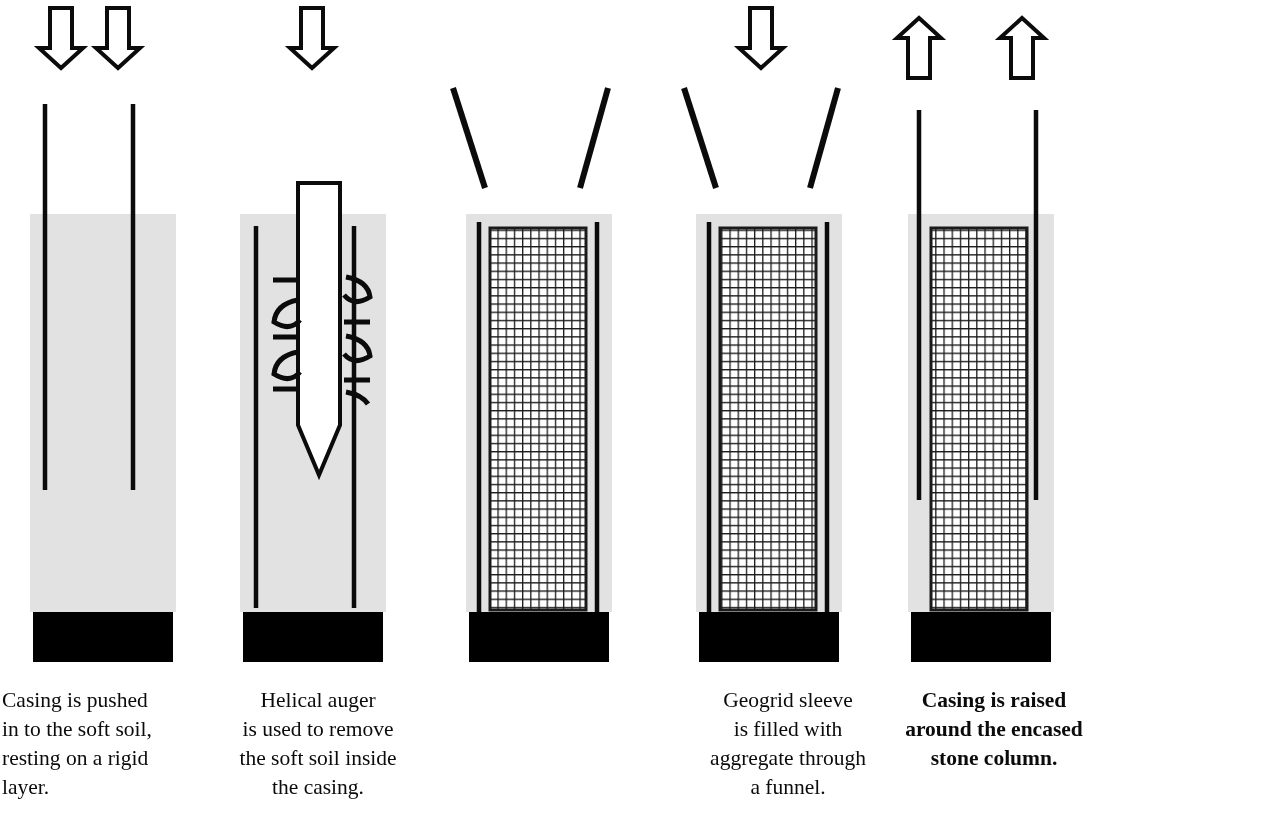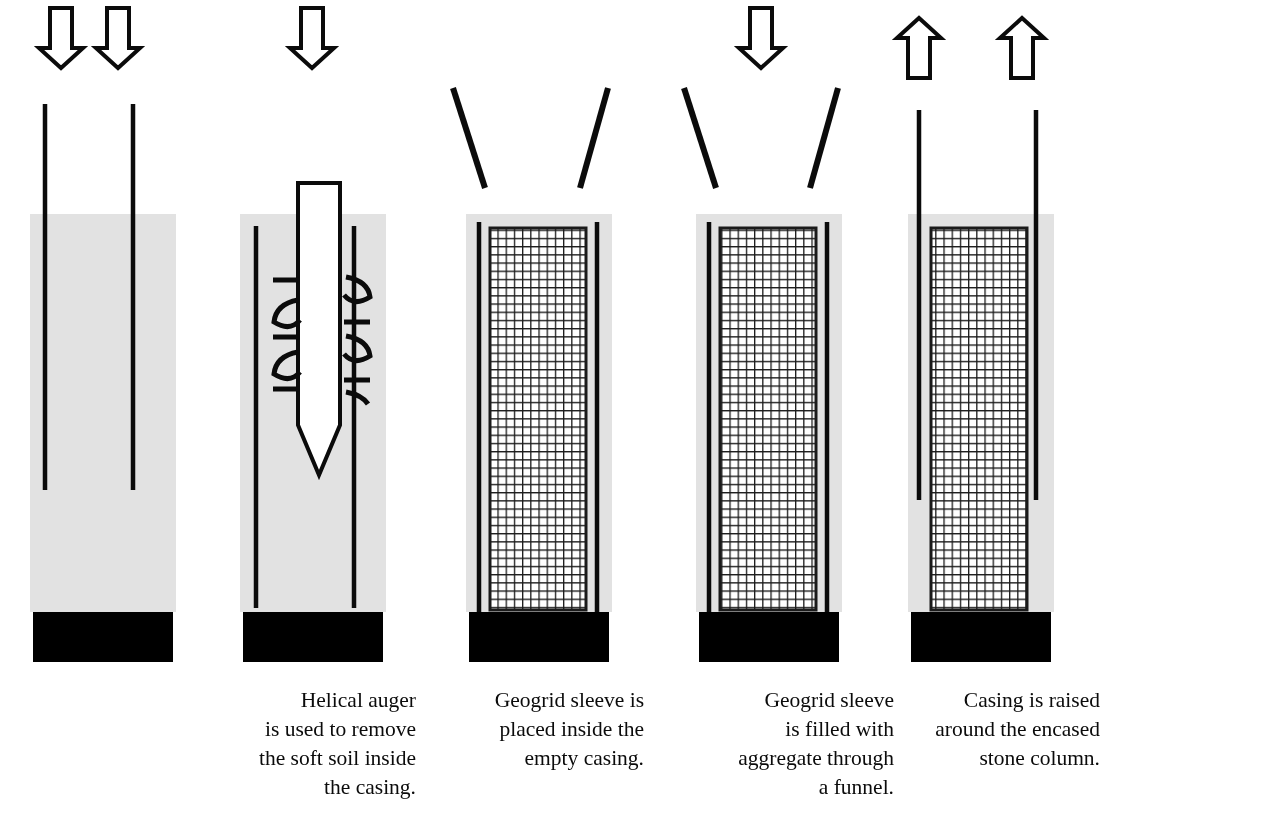--- a/index.html
+++ b/index.html
@@ -38,21 +38,21 @@
     top: 686px;
     left: 0;
     width: 100%;
     font-size: 21.5px;
     line-height: 1.345;
     color: #0b0b0b;
     font-family: "Liberation Serif", "DejaVu Serif", serif;
     white-space: pre-line;
   }
   .cap-justify { text-align: justify; text-align-last: left; }
-  .cap-left    { text-align: right; }
+  .cap-left    { text-align: center; }
   svg { display: block; overflow: visible; }
 </style>
 </head>
 <body>
 
 <div id="diagram-root">
 
   <div class="stage" style="left:0px; width:196px;">
     <div class="stage-figure">
       <svg width="196" height="680" viewBox="0 0 196 680">
@@ -61,20 +61,24 @@
         </g>
         <g>
           <path d="M107 8 h22 v40 h11 L118 68 L96 48 h11 z" fill="#ffffff" stroke="#0b0b0b" stroke-width="4" stroke-linejoin="miter"></path>
         </g>
         <rect x="30" y="214" width="146" height="398" fill="#e2e2e2"></rect>
         <rect x="33" y="612" width="140" height="50" fill="#000000"></rect>
         <line x1="45" y1="104" x2="45" y2="490" stroke="#0b0b0b" stroke-width="4.5"></line>
         <line x1="133" y1="104" x2="133" y2="490" stroke="#0b0b0b" stroke-width="4.5"></line>
       </svg>
     </div>
+    <div class="stage-caption cap-justify" style="width:190px;left:2px;">Casing is pushed
+in to the soft soil,
+resting on a rigid
+layer.</div>
   </div>
 
   <div class="stage" style="left:212px; width:196px;">
     <div class="stage-figure">
       <svg width="196" height="680" viewBox="0 0 196 680">
         <g>
           <path d="M89 8 h22 v40 h11 L100 68 L78 48 h11 z" fill="#ffffff" stroke="#0b0b0b" stroke-width="4" stroke-linejoin="miter"></path>
         </g>
         <rect x="28" y="214" width="146" height="398" fill="#e2e2e2"></rect>
         <rect x="31" y="612" width="140" height="50" fill="#000000"></rect>
@@ -120,23 +124,20 @@
         <g>
           <line x1="168" y1="88" x2="140" y2="188" stroke="#0b0b0b" stroke-width="6"></line>
         </g>
         <rect x="26" y="214" width="146" height="398" fill="#e2e2e2"></rect>
         <rect x="29" y="612" width="140" height="50" fill="#000000"></rect>
         <rect x="50" y="228" width="96" height="382" fill="url(#grid3)" stroke="#1a1a1a" stroke-width="3"></rect>
         <line x1="39" y1="222" x2="39" y2="612" stroke="#0b0b0b" stroke-width="4.5"></line>
         <line x1="157" y1="222" x2="157" y2="612" stroke="#0b0b0b" stroke-width="4.5"></line>
       </svg>
     </div>
-    <div class="stage-caption cap-left" style="width:200px;left:4px;">Geogrid sleeve is
-placed inside the
-empty casing.</div>
   </div>
 
   <div class="stage" style="left:672px; width:196px;">
     <div class="stage-figure">
       <svg width="196" height="680" viewBox="0 0 196 680">
         <defs>
           <pattern id="grid4" width="8.2" height="8.2" patternUnits="userSpaceOnUse">
             <rect width="8.2" height="8.2" fill="#ffffff"></rect>
             <path d="M0 0 H8.2 M0 0 V8.2" stroke="#1a1a1a" stroke-width="2.6"></path>
           </pattern>
@@ -156,21 +157,21 @@
         <line x1="37" y1="222" x2="37" y2="612" stroke="#0b0b0b" stroke-width="4.5"></line>
         <line x1="155" y1="222" x2="155" y2="612" stroke="#0b0b0b" stroke-width="4.5"></line>
       </svg>
     </div>
     <div class="stage-caption cap-left" style="width:212px;left:10px;">Geogrid sleeve
  is filled with
  aggregate through
  a funnel.</div>
   </div>
 
-  <div class="stage" style="left:886px; width:196px;">
+  <div class="stage" style="left:886px; width:196px;font-weight:bold;">
     <div class="stage-figure">
       <svg width="196" height="680" viewBox="0 0 196 680">
         <defs>
           <pattern id="grid5" width="8.2" height="8.2" patternUnits="userSpaceOnUse">
             <rect width="8.2" height="8.2" fill="#ffffff"></rect>
             <path d="M0 0 H8.2 M0 0 V8.2" stroke="#1a1a1a" stroke-width="2.6"></path>
           </pattern>
         </defs>
         <g>
           <path d="M22 78 v-40 h-11 L33 18 L55 38 h-11 v40 z" fill="#ffffff" stroke="#0b0b0b" stroke-width="4" stroke-linejoin="miter"></path>

